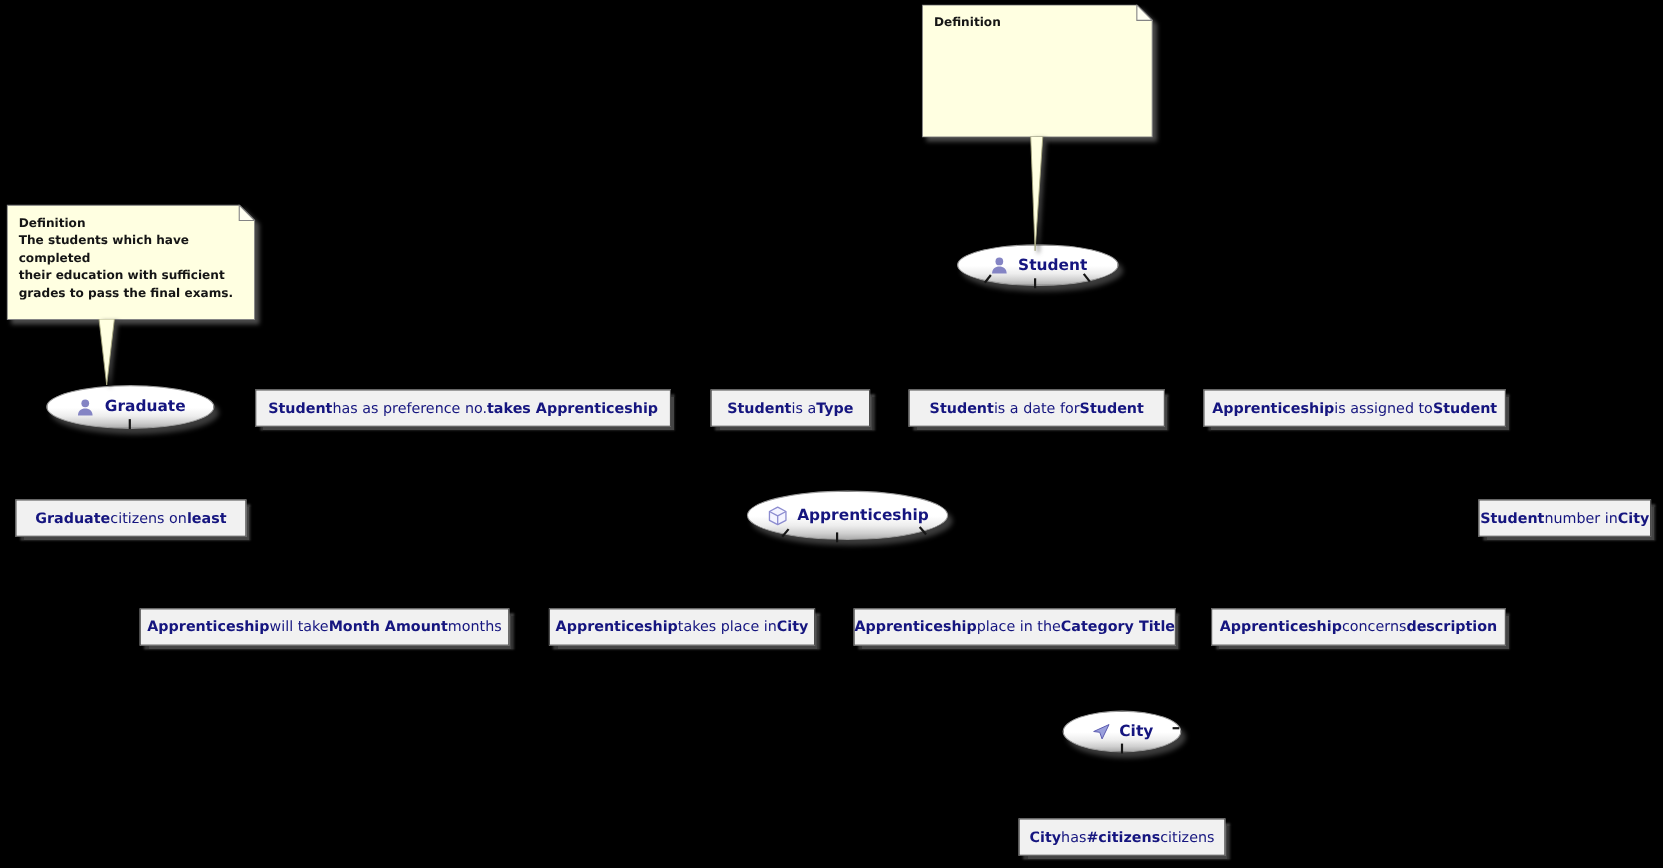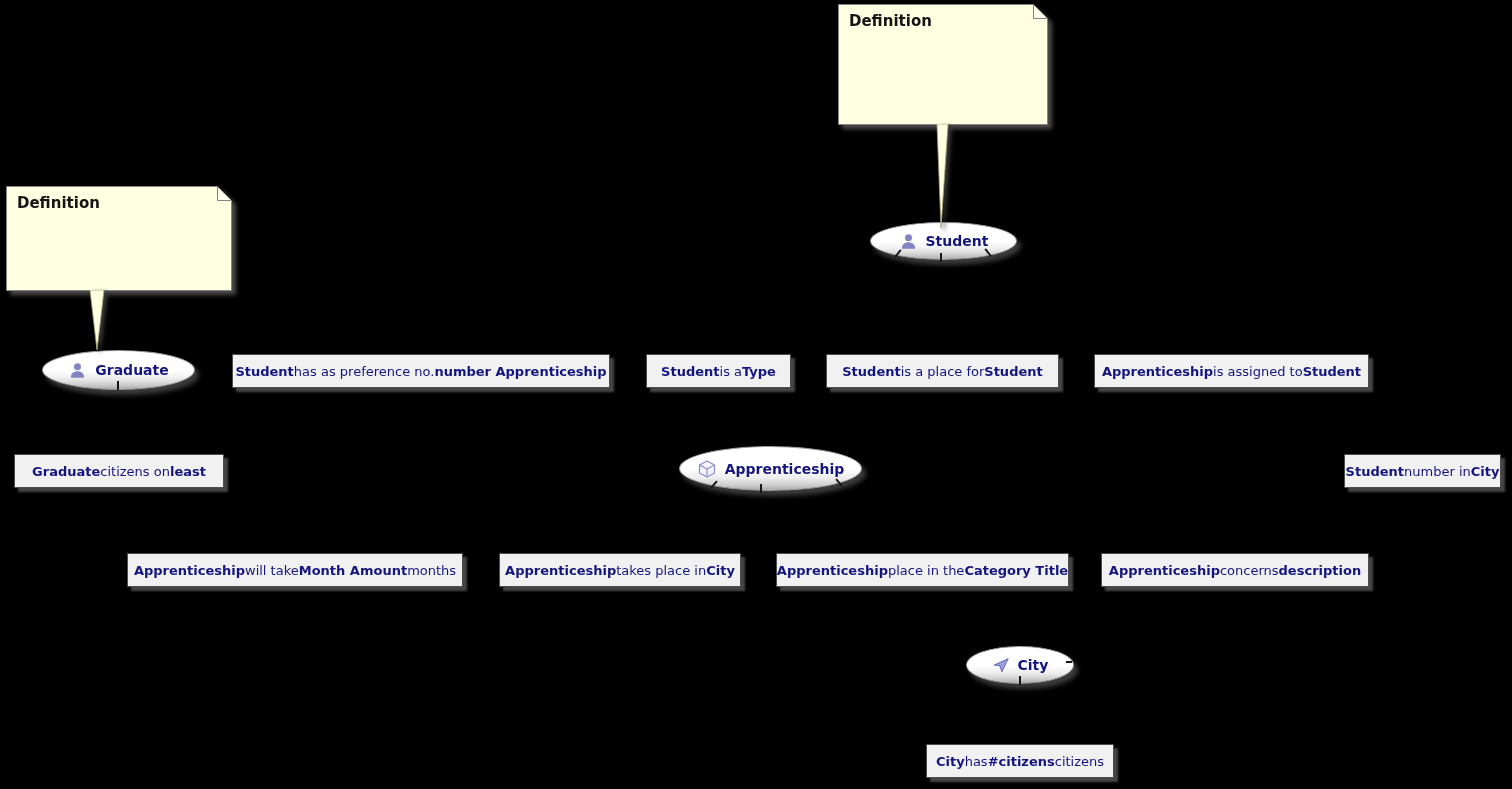--- a/index.html
+++ b/index.html
@@ -4,21 +4,21 @@
 <style>
   html,body{margin:0;padding:0;background:#000;}
   #canvas{
     position:relative;width:1512px;height:789px;background:#000;overflow:hidden;
     font-family:"DejaVu Sans","Liberation Sans",sans-serif;
   }
   
   .note{position:absolute;}
   .note-bg{position:absolute;left:0;top:0;filter:drop-shadow(4px 4px 2px #4a4a4a);}
   .note-text{position:relative;z-index:2;padding:9px 11px;color:#151515;
-    font-size:15px;line-height:16px;font-weight:bold;}
+    font-size:11px;line-height:16px;font-weight:bold;}
   .note-body{white-space:pre-line;}
   .tail{position:absolute;z-index:1;filter:drop-shadow(3px 2px 2px #3d3d3d);}
   
   .entity{
     position:absolute;border-radius:50%;
     background:linear-gradient(180deg,#ffffff 0%,#ffffff 52%,#ededed 72%,#cfcfcf 88%,#adadad 100%);
     border:1px solid #9b9b9b;
     box-shadow:4px 5px 5px #3c3c3c;
     display:flex;align-items:center;justify-content:center;gap:8px;
     box-sizing:border-box;
@@ -57,20 +57,23 @@
     <polygon points="7,0 18,0 11,104" fill="#ffffe1" stroke="#a6a67e" stroke-width="0.8"></polygon>
   </svg>
 
   <div class="note" style="left:6px;top:186px;width:226px;height:105px">
     <svg class="note-bg" width="226" height="105">
       <polygon points="0.5,0.5 211.5,0.5 225.5,14.5 225.5,104.5 0.5,104.5" fill="#ffffe1" stroke="#848484"></polygon>
       <polygon points="211.5,0.5 211.5,14.5 225.5,14.5" fill="#fffff2" stroke="#848484"></polygon>
     </svg>
     <div class="note-text">
       <div class="note-title">Definition</div>
+      <div class="note-body">The students which have completed
+their education with sufficient
+grades to pass the final exams.</div>
     </div>
   </div>
   <svg class="tail" style="left:84px;top:290px" width="26" height="62">
     <polygon points="6,0 20,0 13,60" fill="#ffffe1" stroke="#a6a67e" stroke-width="0.8"></polygon>
   </svg>
 
   <div class="entity" style="left:870px;top:222px;width:147px;height:38px">
     <span class="eicon">
       <svg viewBox="0 0 20 20" width="19" height="19">
         <circle cx="10" cy="6" r="3.7" fill="#8484c4"></circle>
@@ -105,30 +108,30 @@
       <svg viewBox="0 0 20 20" width="18" height="18">
         <path d="M2.5 10 L18 3 L11 17.5 L8.6 10.8 Z" fill="#9aa0dc" stroke="#5b5bb0" stroke-width="1" stroke-linejoin="round"></path>
       </svg>
     </span>
     <span class="elabel">City</span>
   </div>
 
   <div class="fact" style="left:232px;top:354px;width:378px">
       <span class="b">Student</span>
       <span> has as preference no. </span>
-      <span class="b">number Apprenticeship</span>
+      <span class="b">takes Apprenticeship</span>
     </div>
   <div class="fact" style="left:646px;top:354px;width:145px">
       <span class="b">Student</span>
       <span> is a </span>
       <span class="b">Type</span>
     </div>
   <div class="fact" style="left:826px;top:354px;width:233px">
       <span class="b">Student</span>
-      <span> is a place for </span>
+      <span> is a date for </span>
       <span class="b">Student</span>
     </div>
   <div class="fact" style="left:1094px;top:354px;width:275px">
       <span class="b">Apprenticeship</span>
       <span> is assigned to </span>
       <span class="b">Student</span>
     </div>
 
   <div class="fact" style="left:14px;top:454px;width:210px">
       <span class="b">Graduate</span>

